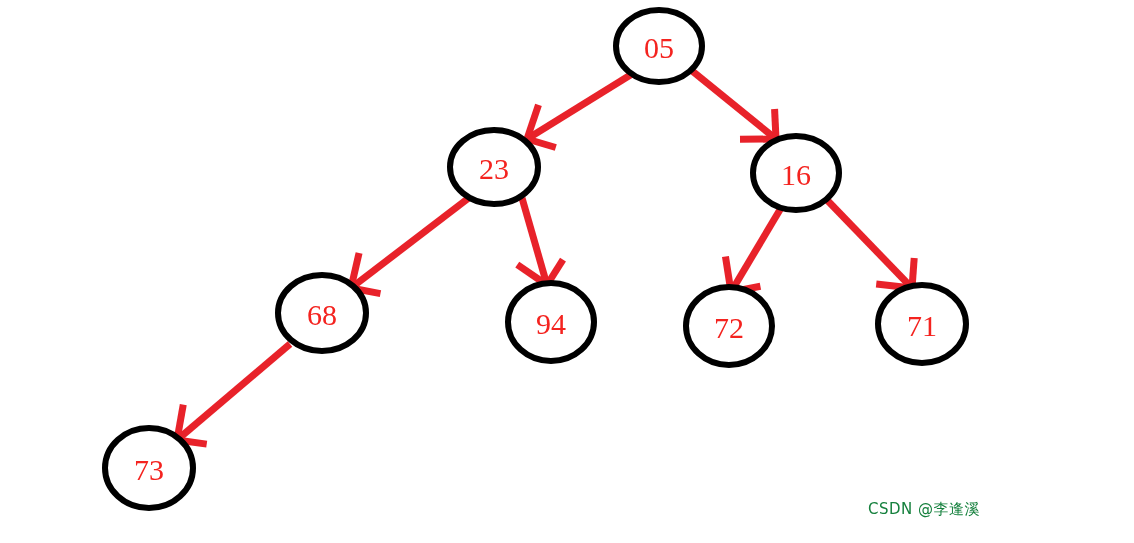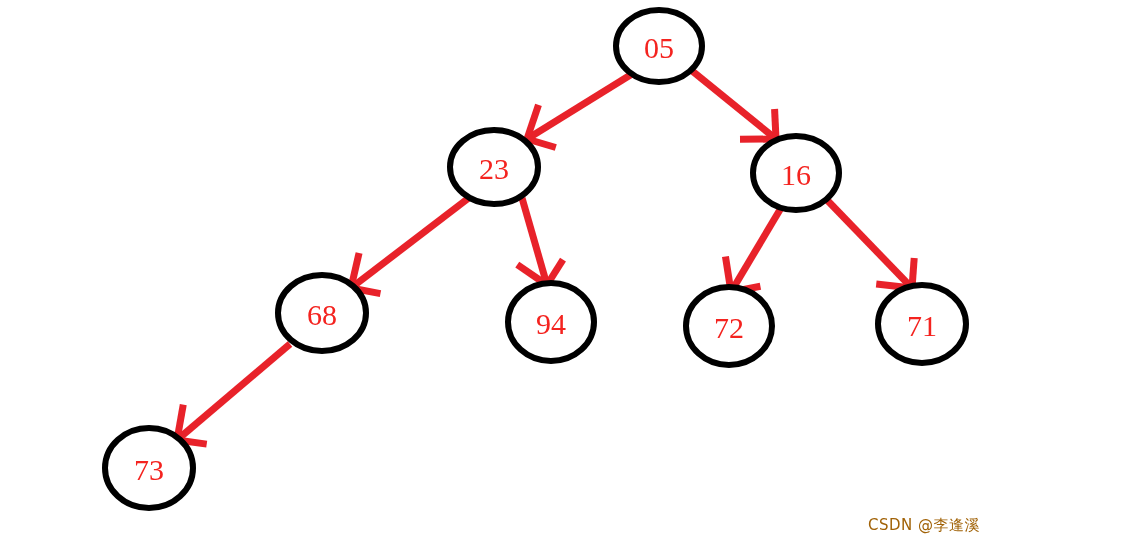--- a/index.html
+++ b/index.html
@@ -33,24 +33,24 @@
     letter-spacing: 0px;
   }
   .node-circle {
     fill: #ffffff;
     stroke: #000000;
     stroke-width: 6;
   }
   #watermark {
     position: absolute;
     right: 12px;
-    bottom: 8px;
+    bottom: 24px;
     font-family: "DejaVu Sans", sans-serif;
     font-size: 15px;
-    color: #a16207;
+    color: #15803d;
     letter-spacing: 0.5px;
     white-space: nowrap;
     user-select: none;
   }
 </style>
 </head>
 <body>
 
 <div id="canvas">
 

